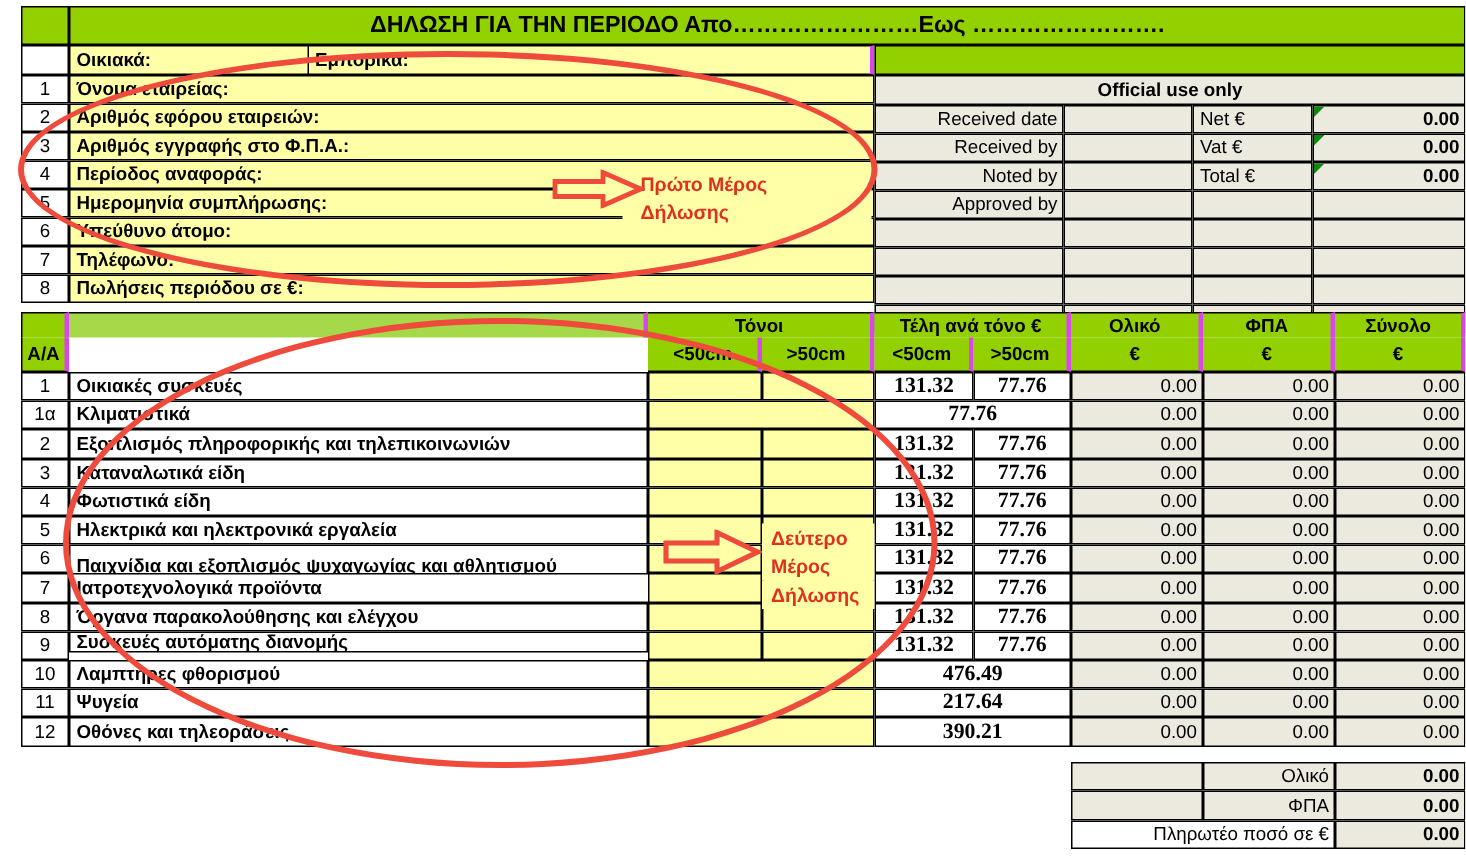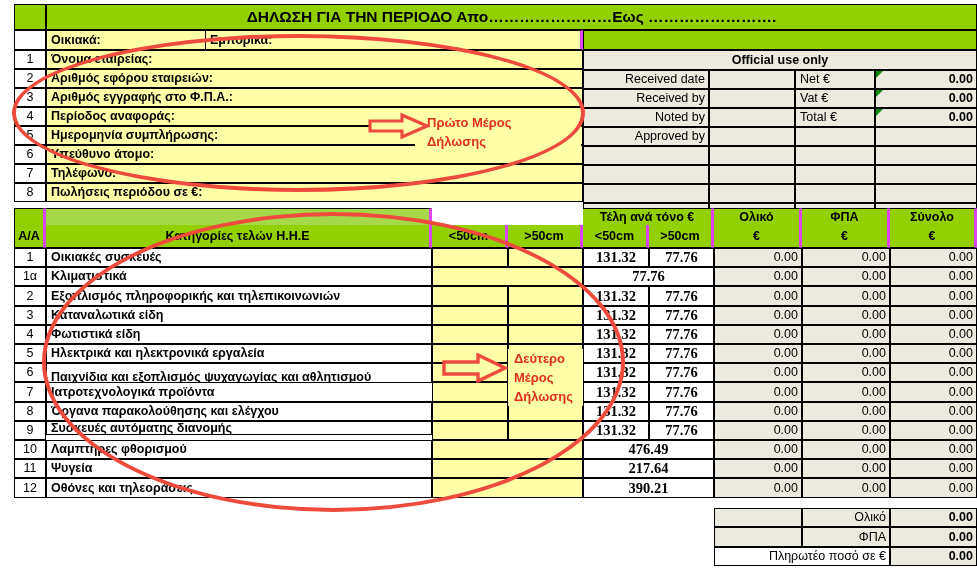--- a/index.html
+++ b/index.html
@@ -116,22 +116,22 @@
   <div class="cell yellow red" style="left:415px;top:132px;width:166px;height:18px;justify-content:flex-start;padding-left:12px;">Δήλωσης</div>
 
   <svg class="arrow" style="left:368px;top:113px;" width="62" height="26" viewBox="0 0 62 26">
     <polygon points="2,8 34,8 34,2 59,13 34,24 34,18 2,18" fill="#ffffa8" stroke="#ef4b3c" stroke-width="3.2" stroke-linejoin="miter"></polygon>
   </svg>
 
   <div class="cell bl br bt green" style="left:14px;top:208px;width:32px;height:17px;"></div>
   <div class="cell bl br bb green c hdr" style="left:14px;top:225px;width:32px;height:23px;">A/A</div>
 
   <div class="cell br bt green-lt" style="left:46px;top:208px;width:386px;height:17px;"></div>
-  <div class="cell br bb green c hdr" style="left:46px;top:225px;width:386px;height:23px;">Κατηγορίες τελών Η.Η.Ε</div>
-
+
+  <div class="cell br bt green c hdr" style="left:432px;top:208px;width:151px;height:17px;">Τόνοι</div>
   <div class="cell br bb green c hdr" style="left:432px;top:225px;width:76px;height:23px;">&lt;50cm</div>
   <div class="cell br bb green c hdr" style="left:508px;top:225px;width:75px;height:23px;">&gt;50cm</div>
 
   <div class="cell br bt green c hdr" style="left:583px;top:208px;width:131px;height:17px;">Τέλη ανά τόνο €</div>
   <div class="cell br bb green c hdr" style="left:583px;top:225px;width:66px;height:23px;">&lt;50cm</div>
   <div class="cell br bb green c hdr" style="left:649px;top:225px;width:65px;height:23px;">&gt;50cm</div>
 
   <div class="cell br bt green c hdr" style="left:714px;top:208px;width:88px;height:17px;">Ολικό</div>
   <div class="cell br bb green c hdr" style="left:714px;top:225px;width:88px;height:23px;">€</div>
 

